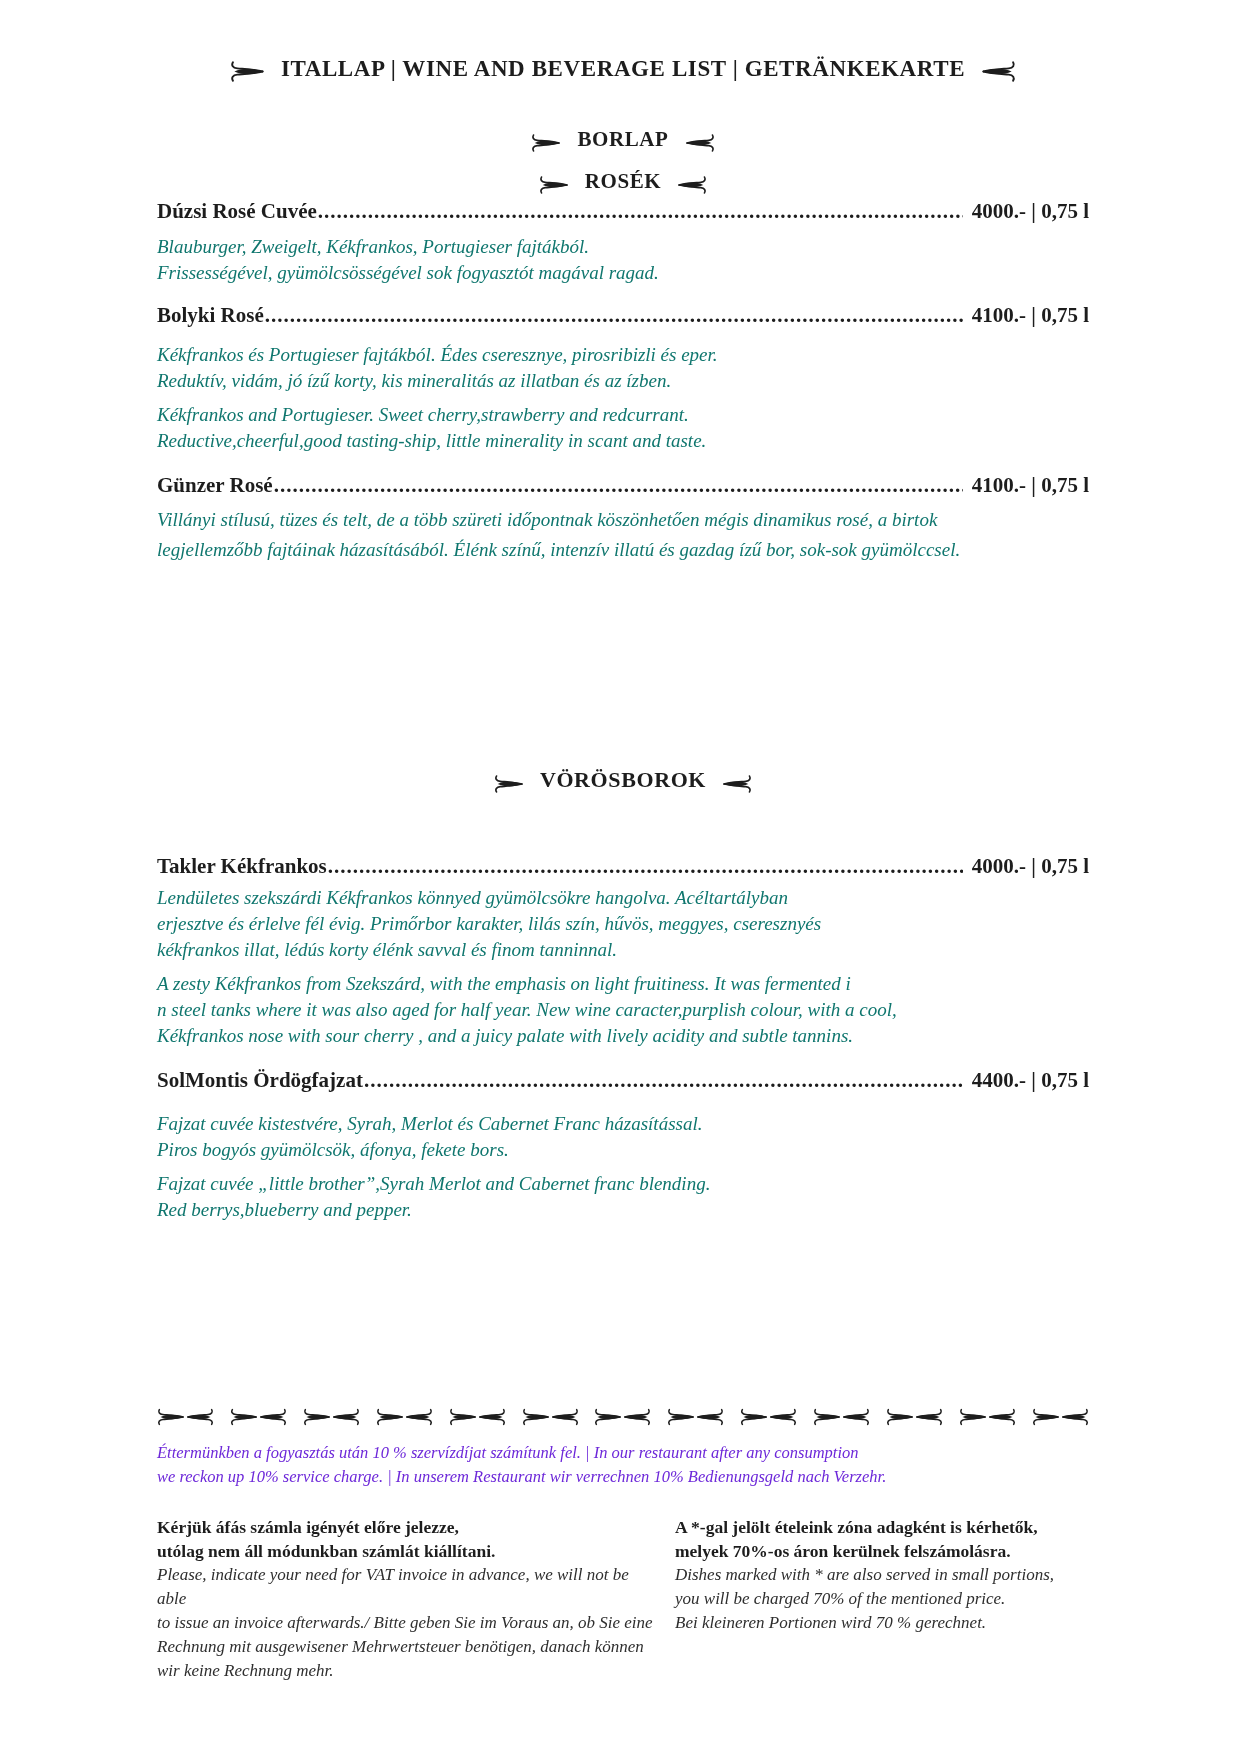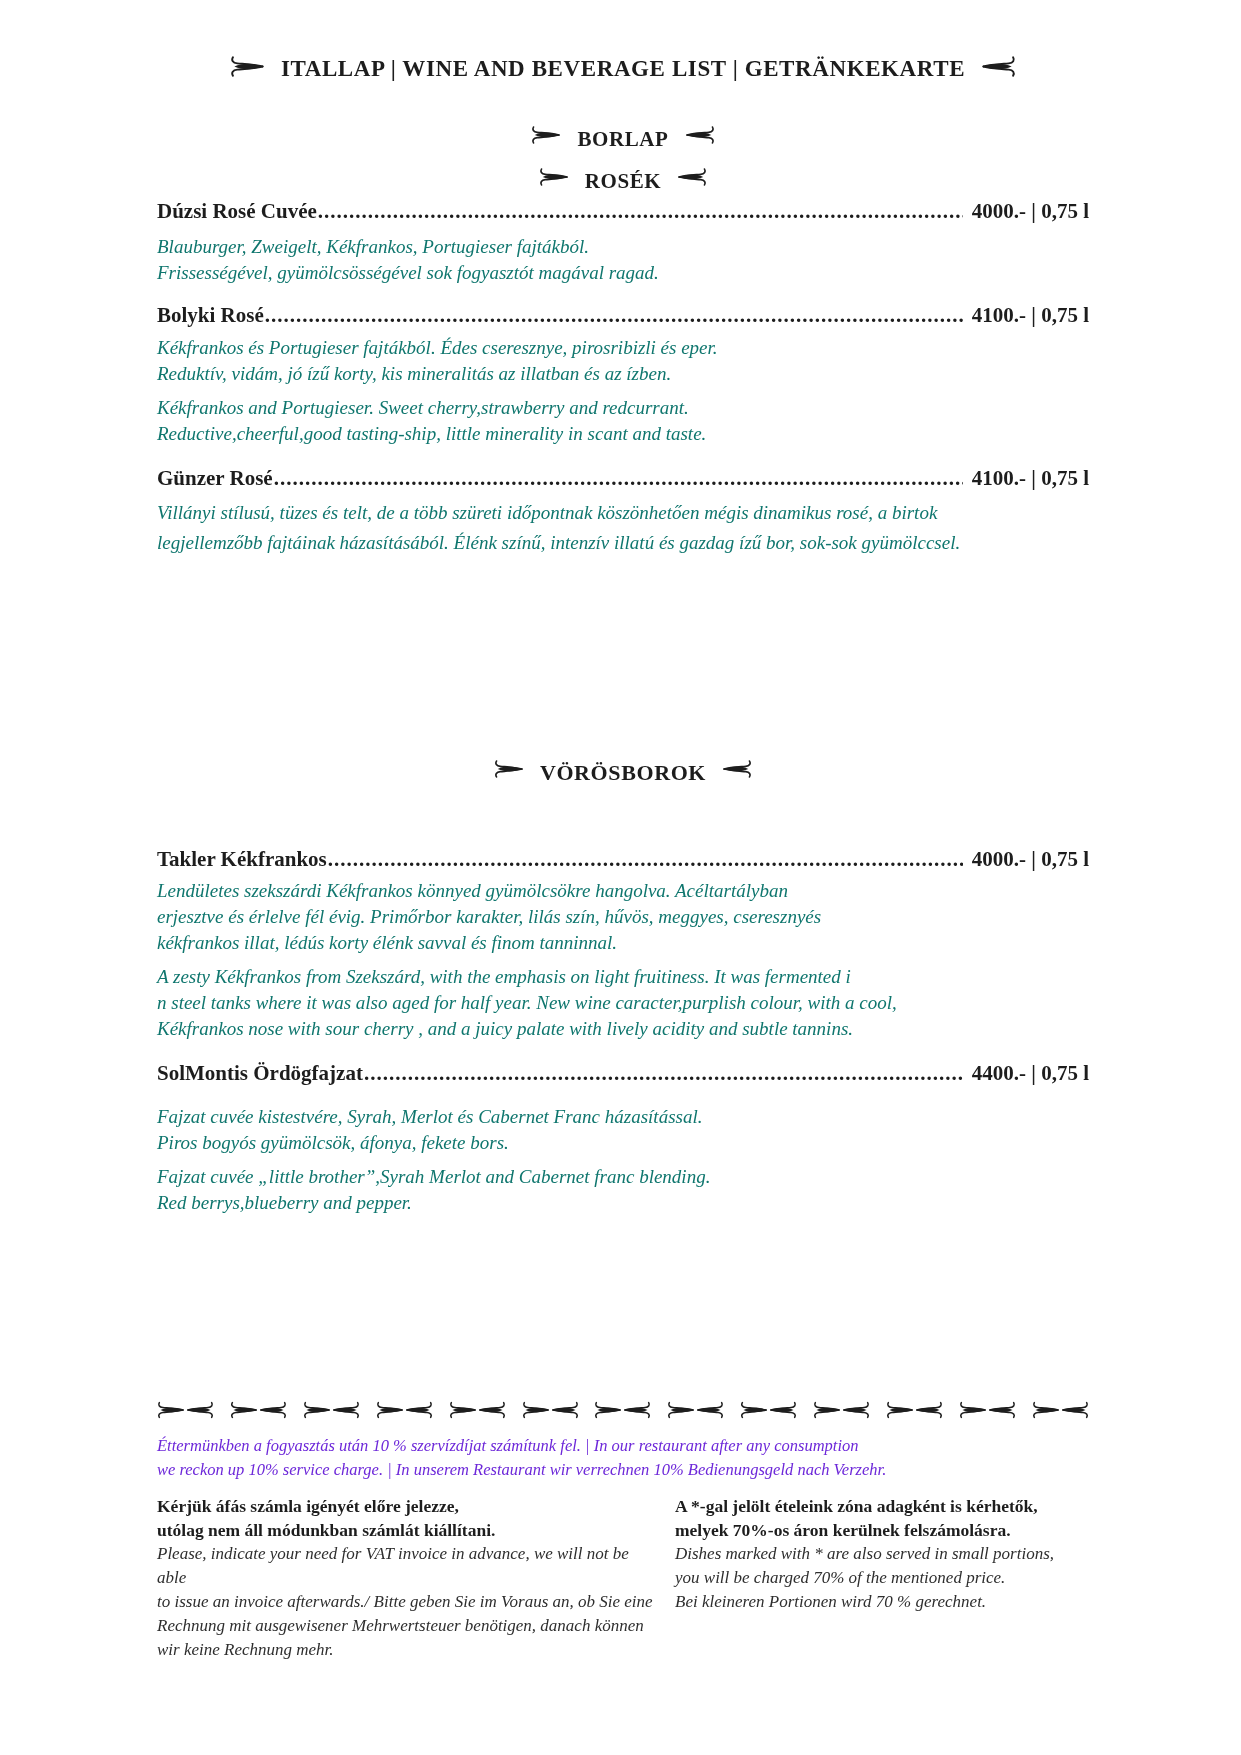--- a/index.html
+++ b/index.html
@@ -11,21 +11,21 @@
   }
   .page { width:1241px; height:1755px; background:#ffffff; }
   .content { padding:0 152px 0 157px; }
 
   
   .orn { width:30px; height:22px; color:#1d1d1d; flex:0 0 auto; }
   .orn.flip { transform:scaleX(-1); }
   .orn.big { width:35px; height:25px; }
 
   .heading {
-    display:flex; align-items:flex-start; justify-content:center;
+    display:flex; align-items:flex-end; justify-content:center;
     font-weight:bold; letter-spacing:0.6px; gap:16px;
     font-size:21px; line-height:30px;
   }
   .main-title { padding-top:54px; font-size:23px; }
   .h-borlap { margin-top:40px; }
   .h-rosek  { margin-top:12px; }
   .h-voros  { margin-top:200px; font-size:22px; }
 
   
   .wine-line { display:flex; align-items:baseline; font-weight:bold; font-size:21px; line-height:30px; }
@@ -50,21 +50,21 @@
   .divider {
     margin-top:178px; display:flex; justify-content:space-between;
     align-items:center; height:32px;
   }
   .divider .pair { display:flex; gap:1px; }
   .divider .orn { width:28px; height:24px; }
   .service-note {
     margin-top:8px; font-style:italic; font-size:16.5px; line-height:24px;
     color:#6d28d9; white-space:pre-line;
   }
-  .foot-cols { margin-top:12px; display:flex; }
+  .foot-cols { margin-top:26px; display:flex; }
   .foot-col-left  { width:505px; flex:0 0 auto; }
   .foot-col-right { margin-left:13px; flex:1 1 auto; }
   .foot-bold { font-weight:bold; font-size:17.5px; line-height:24px; white-space:pre-line; color:#1d1d1d; }
   .foot-italic { font-style:italic; font-size:17px; line-height:24px; white-space:pre-line; color:#2e2e2e; }
 </style>
 </head>
 <body>
 
 <svg width="0" height="0" style="position:absolute" aria-hidden="true">
   <symbol id="fleuron" viewBox="0 0 36 24">
@@ -116,21 +116,21 @@
       <p class="desc">Blauburger, Zweigelt, Kékfrankos, Portugieser fajtákból.
 Frissességével, gyümölcsösségével sok fogyasztót magával ragad.</p>
     </div>
 
     <div class="wine gap14">
       <div class="wine-line">
         <span class="wname">Bolyki Rosé</span>
         <span class="leader"></span>
         <span class="wprice">4100.- | 0,75 l</span>
       </div>
-      <p class="desc" style="margin-top:5px">Kékfrankos és Portugieser fajtákból. Édes cseresznye, pirosribizli és eper.
+      <p class="desc" style="margin-top:12px">Kékfrankos és Portugieser fajtákból. Édes cseresznye, pirosribizli és eper.
 Reduktív, vidám, jó ízű korty, kis mineralitás az illatban és az ízben.</p>
       <p class="desc">Kékfrankos and Portugieser. Sweet cherry,strawberry and redcurrant.
 Reductive,cheerful,good tasting-ship, little minerality in scant and taste.</p>
     </div>
 
     <div class="wine gap16">
       <div class="wine-line">
         <span class="wname">Günzer Rosé</span>
         <span class="leader"></span>
         <span class="wprice">4100.- | 0,75 l</span>

